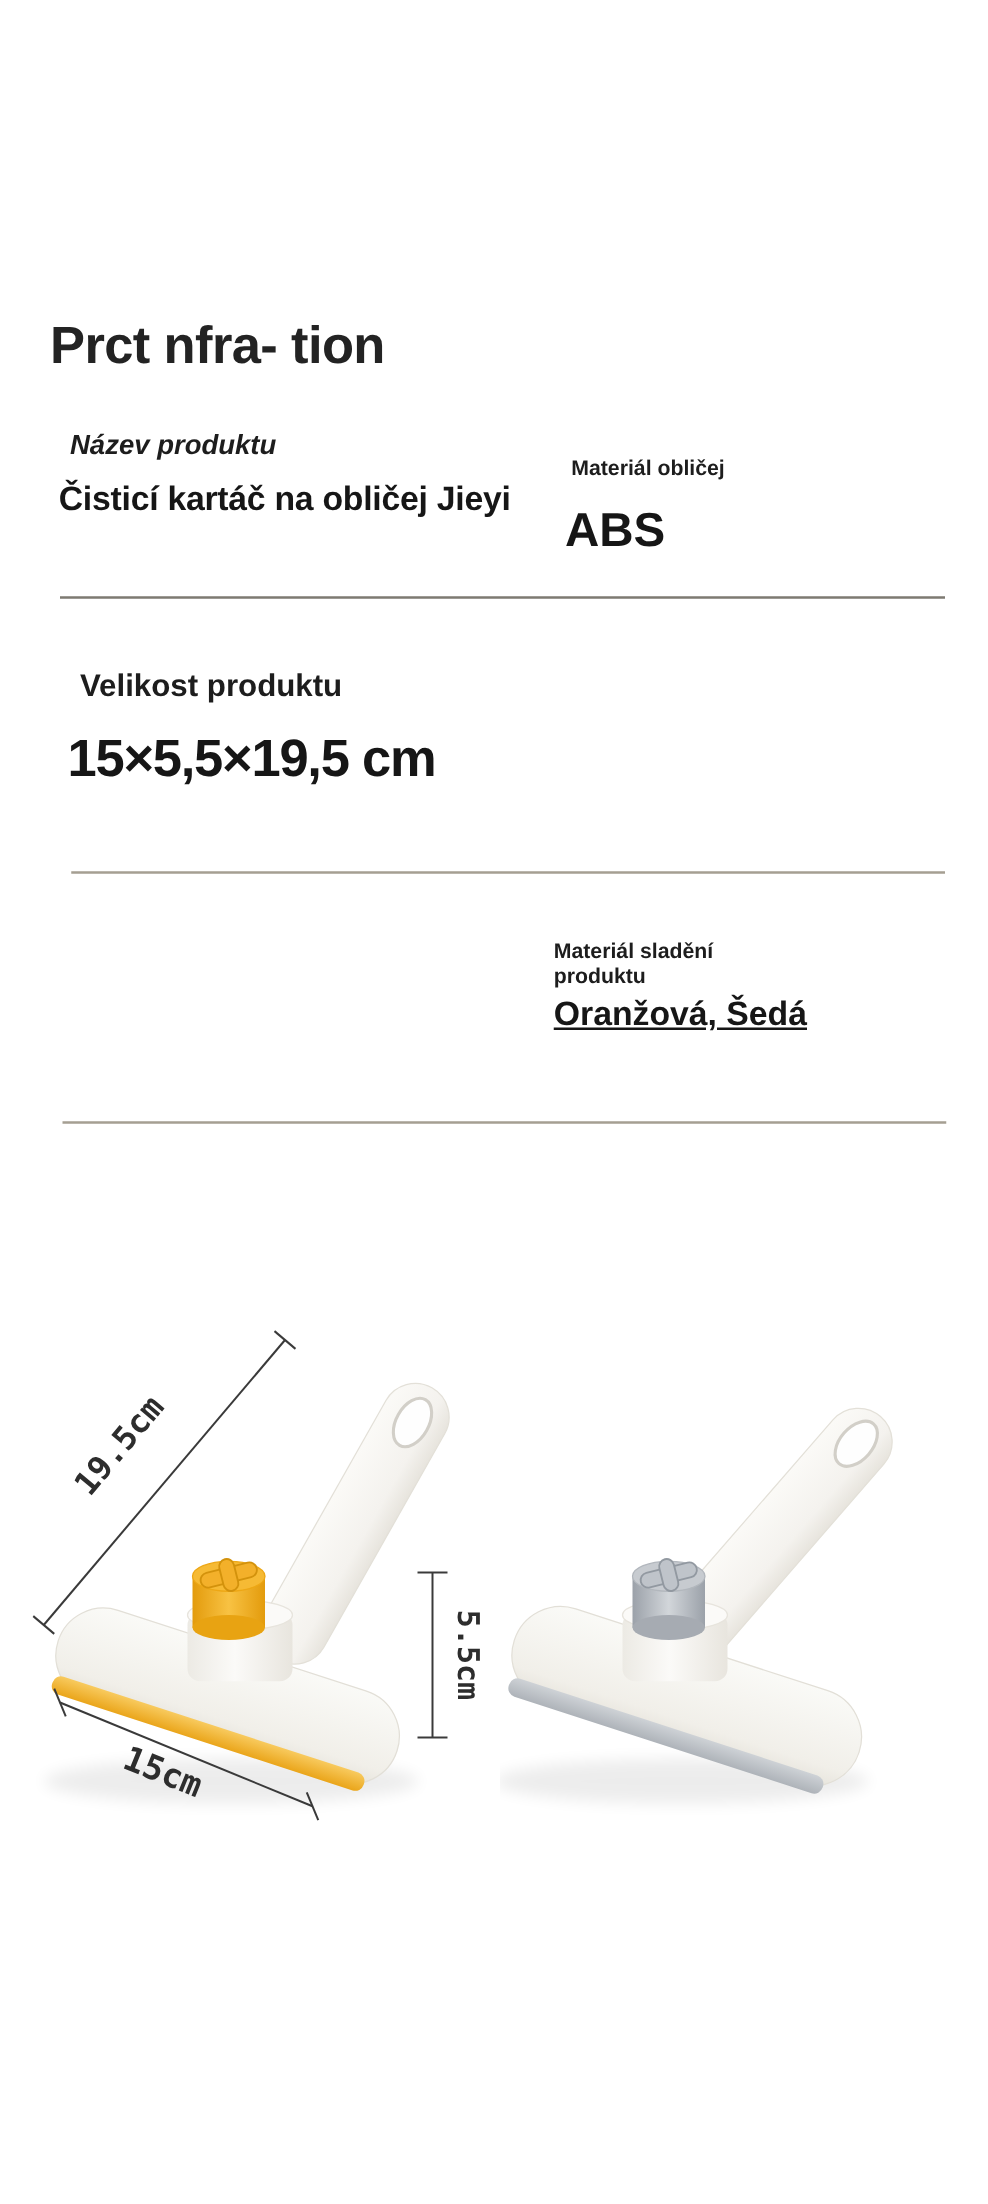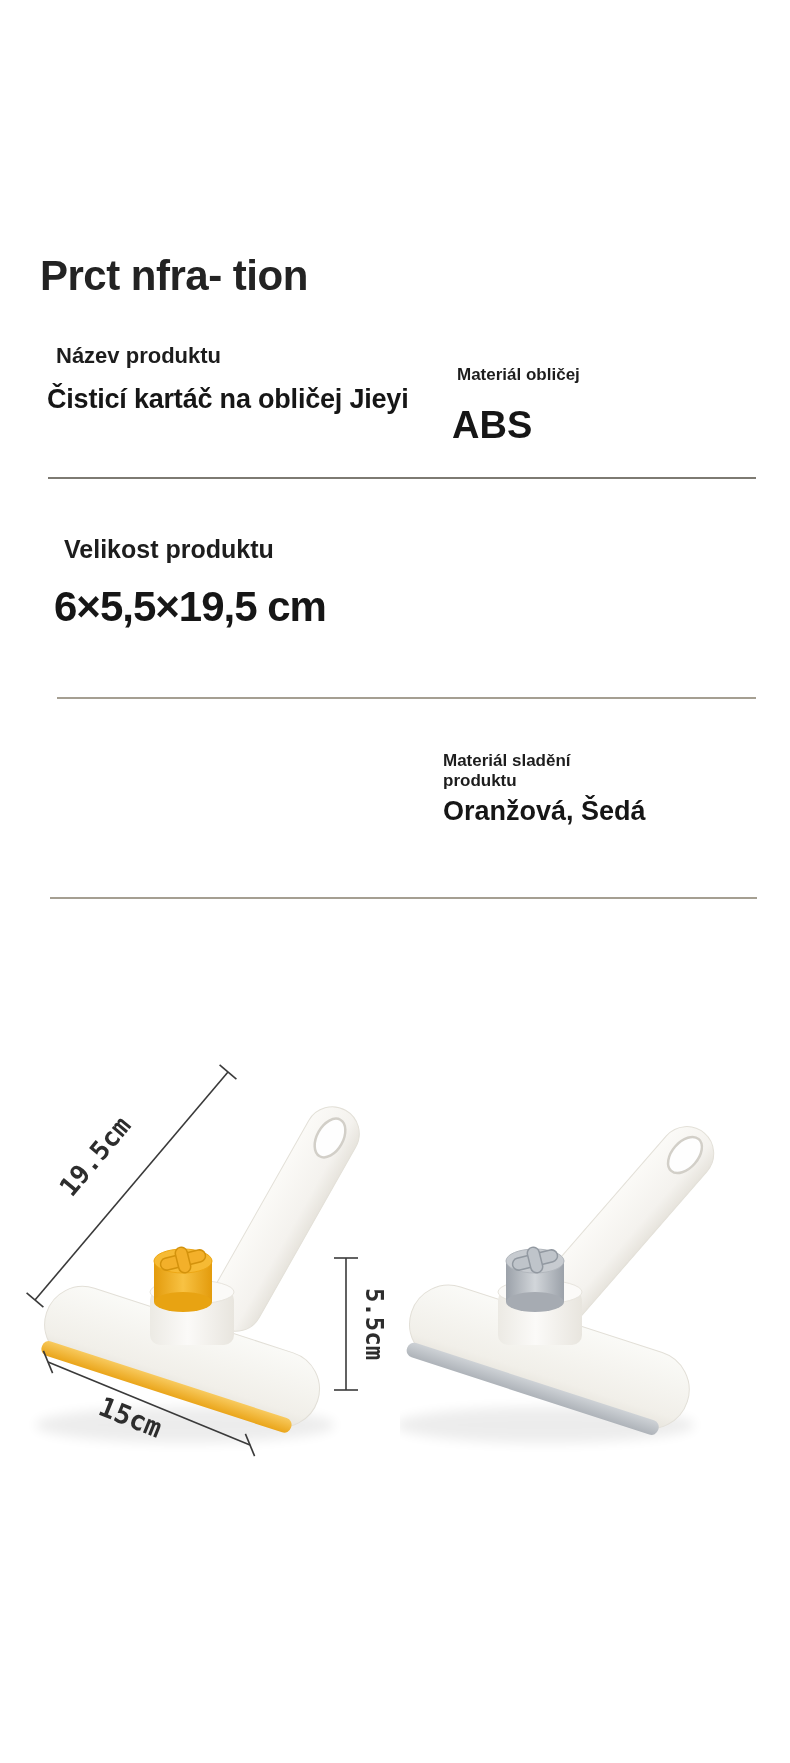--- a/index.html
+++ b/index.html
@@ -6,28 +6,28 @@
   body{
     width:790px;height:1763px;position:relative;background:#ffffff;
     font-family:"Liberation Sans","DejaVu Sans",sans-serif;color:#1f1f1f;overflow:hidden;
   }
   .abs{position:absolute;}
   .title{
     left:40px;top:204px;font-size:42px;font-weight:800;letter-spacing:-0.5px;color:#232323;margin-top:48px;
   }
   .spec-label{font-weight:700;color:#1d1d1d;}
   .spec-value{font-weight:700;color:#161616;}
-  .name-label{left:56px;top:343px;font-size:22px;}
+  .name-label{left:56px;top:343px;font-size:22px;font-style:italic;}
   .name-value{left:47px;top:384px;font-size:27px;letter-spacing:-0.2px;}
   .material-label{left:457px;top:365px;font-size:17px;}
   .material-value{left:452px;top:404px;font-size:38px;}
   .size-label{left:64px;top:535px;font-size:25px;}
   .size-value{left:54px;top:581px;font-size:42px;font-weight:800;letter-spacing:-1px;width:310px;line-height:1.24;}
   .color-label{left:443px;top:751px;font-size:17px;width:165px;line-height:1.15;}
-  .color-value{left:443px;top:796px;font-size:27px;}
+  .color-value{left:443px;top:796px;font-size:27px;text-decoration:underline;}
   .divider{height:2px;background:#a59f92;}
   .divider-1{left:48px;top:477px;width:708px;background:#7d7a72;}
   .divider-2{left:57px;top:697px;width:699px;}
   .divider-3{left:50px;top:897px;width:707px;}
   .product-svg{position:absolute;}
   .svg-left{left:20px;top:930px;}
   .svg-right{left:400px;top:930px;}
   text.dim{
     font-family:"DejaVu Sans Mono","Liberation Mono",monospace;
     font-weight:700;fill:#2d2d2d;
@@ -40,21 +40,21 @@
 
 <div class="abs spec-label name-label">Název produktu</div>
 <div class="abs spec-value name-value">Čisticí kartáč na obličej Jieyi</div>
 
 <div class="abs spec-label material-label">Materiál obličej</div>
 <div class="abs spec-value material-value">ABS</div>
 
 <div class="abs divider divider-1"></div>
 
 <div class="abs spec-label size-label">Velikost produktu</div>
-<div class="abs spec-value size-value">6×5,5×19,5 cm</div>
+<div class="abs spec-value size-value">15×5,5×19,5 cm</div>
 
 <div class="abs divider divider-2"></div>
 
 <div class="abs spec-label color-label">Materiál sladění produktu</div>
 <div class="abs spec-value color-value">Oranžová, Šedá</div>
 
 <div class="abs divider divider-3"></div>
 
 <svg class="product-svg svg-left" width="380" height="540" viewBox="0 0 380 540">
   <defs>

